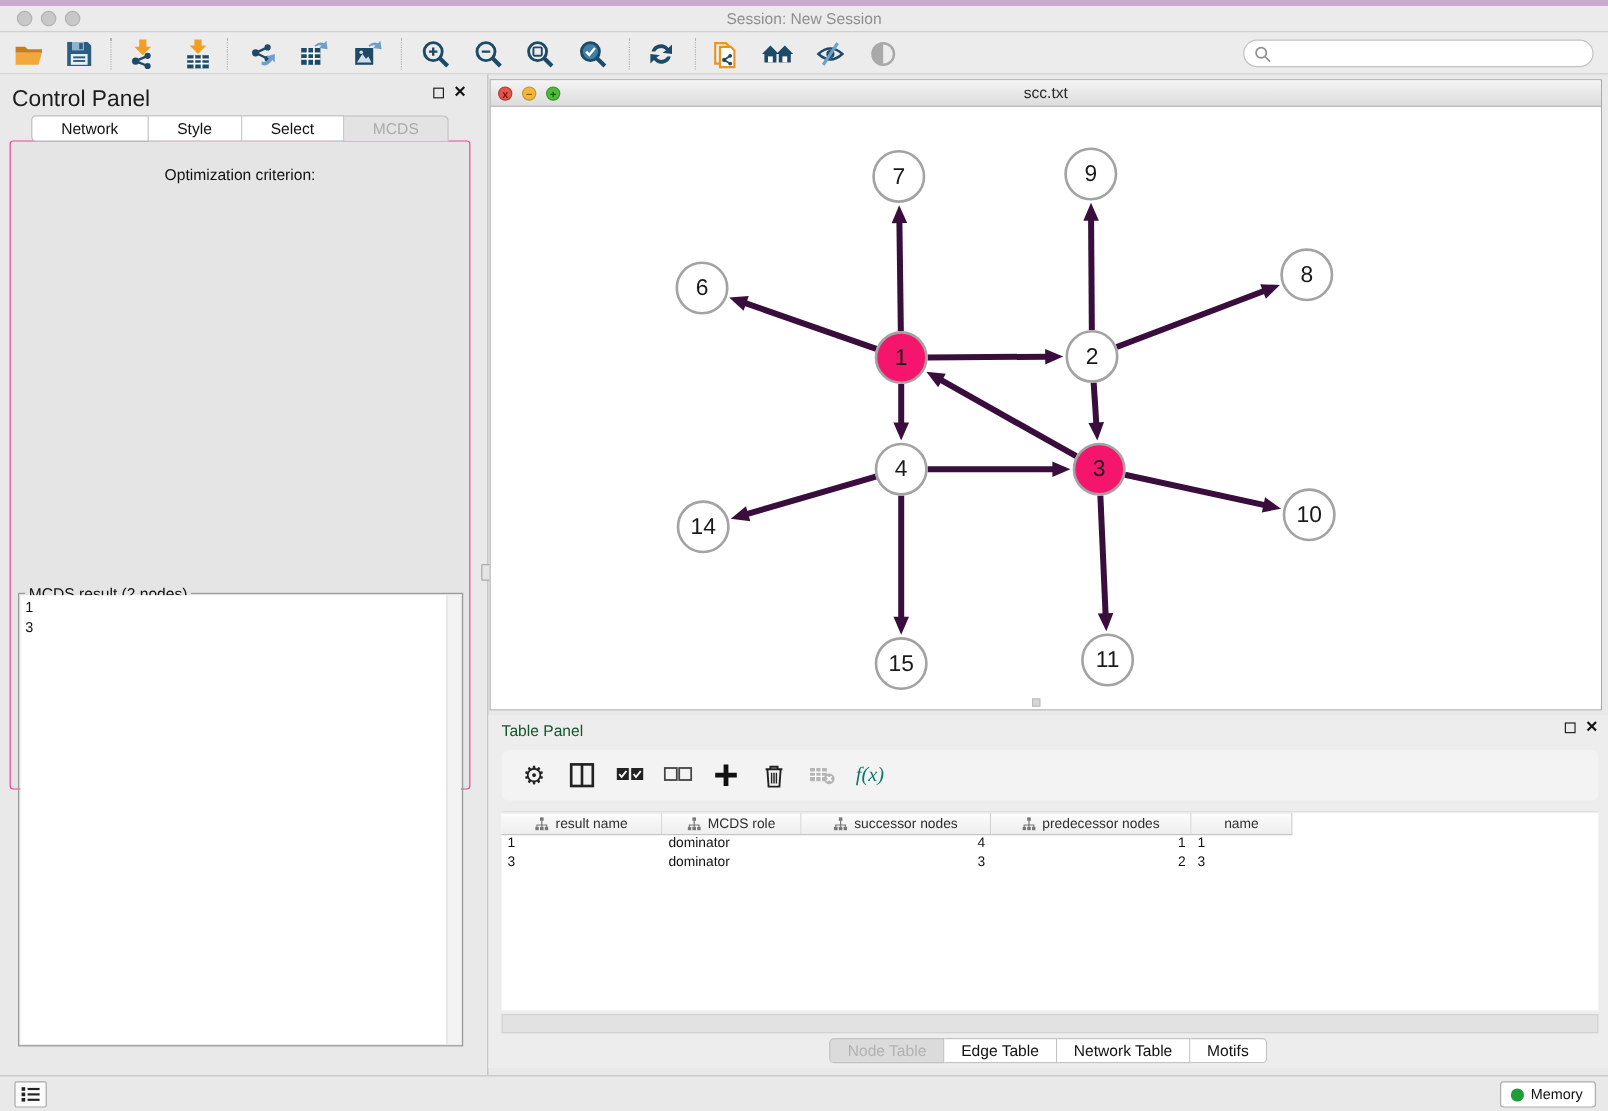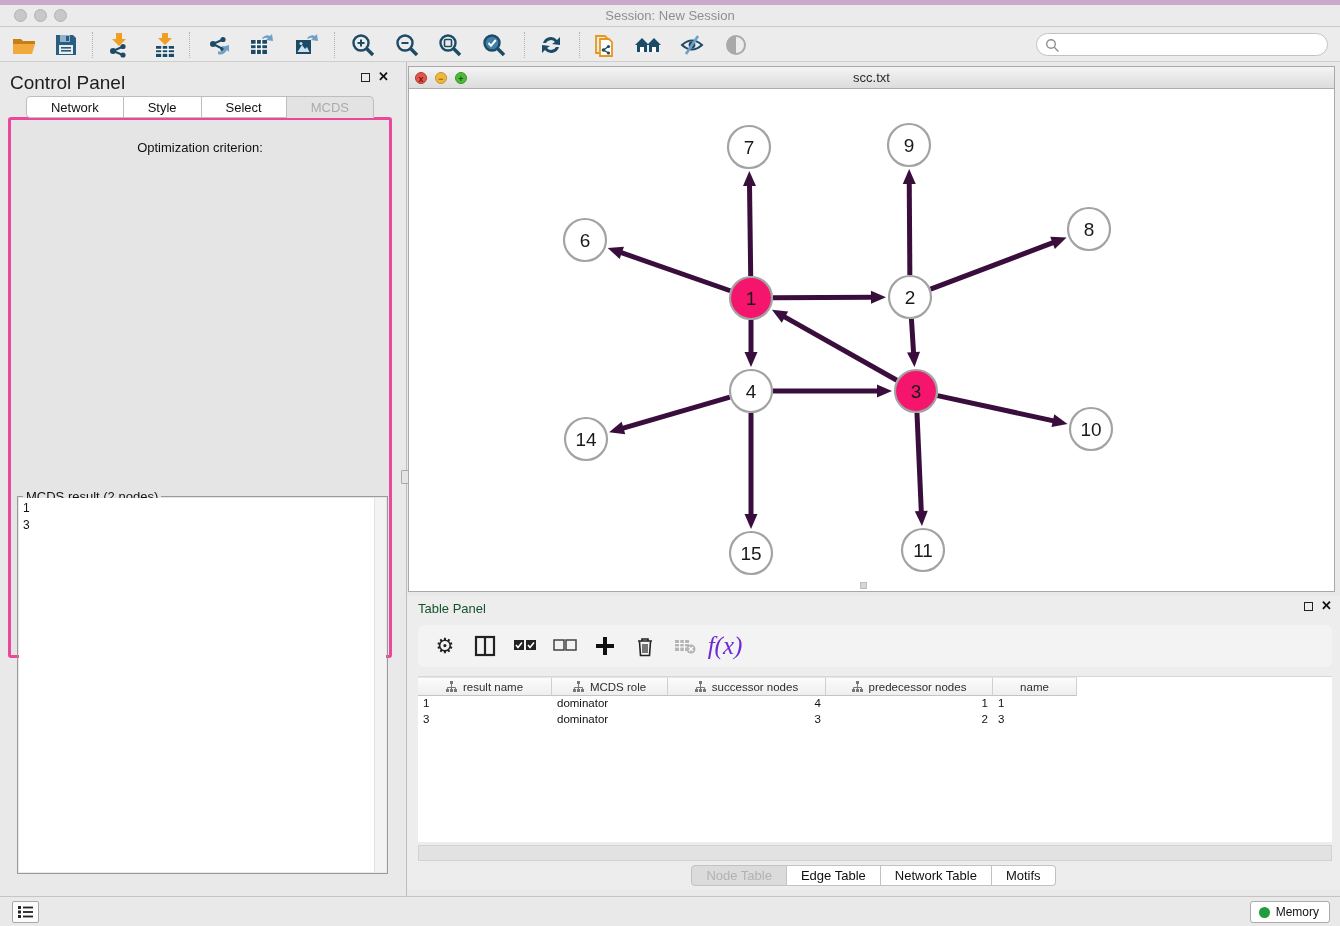--- a/index.html
+++ b/index.html
@@ -38,21 +38,21 @@
   .panel-close { position:absolute; top:7px; font-size:13px; font-weight:bold; color:#111; }
   .cp-float { left:361px; } .cp-close { left:378px; }
 
   .cp-tabs { position:absolute; left:0; top:34px; width:400px; display:flex; justify-content:center; }
   .cp-tab { height:22px; line-height:21px; padding:0 24px; font-size:13px; background:#fff;
     border:1px solid #bdbdbd; border-left:none; color:#111; position:relative; z-index:2; }
   .cp-tab.first { border-left:1px solid #bdbdbd; border-radius:4px 0 0 4px; }
   .cp-tab.active { background:#e3e3e3; color:#ababab; border-radius:0 5px 0 0;
     border-bottom:1px solid #e3e3e3; }
   .cp-content { position:absolute; left:8px; top:55px; width:384px; height:541px;
-    background:#e5e5e5; border:3px solid #ec4899; border-radius:3px; }
+    background:#e5e5e5; border:1px solid #ec4899; border-radius:3px; }
   .opt-label { position:absolute; left:0; width:100%; top:20px; text-align:center; font-size:13px; color:#111; }
   .dropdown { position:absolute; left:36px; top:42px; width:310px; height:23px; background:#fff;
     border:1px solid #b6b6b6; border-radius:5px; font-size:13px; line-height:21px; padding-left:10px; color:#111; }
   .dropdown .stepper { position:absolute; right:7px; top:4px; width:9px; height:14px; }
   .dropdown .stepper i { position:absolute; left:0; width:0; height:0; border-left:4.5px solid transparent; border-right:4.5px solid transparent; }
   .dropdown .stepper .up { top:0; border-bottom:5px solid #555; }
   .dropdown .stepper .dn { bottom:0; border-top:5px solid #555; }
   .cp-buttons { position:absolute; left:0; top:74px; width:100%; display:flex; justify-content:center; gap:14px; }
   .btn { height:23px; padding:0 16px; background:#fff; border:1px solid #b6b6b6; border-radius:5px;
     font-size:13px; line-height:21px; color:#111; }
@@ -79,21 +79,21 @@
   .canvas-grip { position:absolute; left:451px; bottom:2px; width:7px; height:7px; background:#d6d6d6; border:1px solid #bdbdbd; }
 
   
   .table-panel { position:absolute; left:407px; top:596px; width:933px; height:294px; background:#ededed; }
   .tp-title { position:absolute; left:11px; top:5px; font-size:13px; color:#14532d; }
   .tp-float { left:897px; } .tp-close { left:914px; }
   .tp-toolbar { position:absolute; left:11px; top:29px; width:914px; height:42px;
     background:#f3f3f3; border-radius:6px; display:flex; align-items:center; gap:14px; padding-left:14px; }
   .tp-tool { width:26px; height:26px; display:flex; align-items:center; justify-content:center; }
   .tp-gear { font-size:21px; color:#222; }
-  .tp-fx { font-family:"Liberation Serif", serif; font-style:italic; font-size:25px; color:#6d28d9; }
+  .tp-fx { font-family:"Liberation Serif", serif; font-style:italic; font-size:17px; color:#0f766e; }
 
   .grid-table { position:absolute; left:11px; top:80px; width:914px; height:166px; background:#fff; border-top:1px solid #d7d7d7; }
   .gt-headrow { display:flex; height:19px; }
   .gt-h { background:linear-gradient(#fcfcfc,#eeeeee); border-right:1px solid #d0d0d0; border-bottom:1px solid #c4c4c4; border-top:1px solid #e6e6e6;
     font-size:11.5px; color:#2e2e2e; display:flex; align-items:center; justify-content:center; gap:6px; }
   .gt-row { display:flex; height:16px; font-size:11.5px; color:#111; }
   .gt-c { padding:1px 5px; overflow:hidden; white-space:nowrap; }
   .w0{width:134px;} .w1{width:116px;} .w2{width:158px;} .w3{width:167px;} .w4{width:84px;}
   .num { text-align:right; }
 

